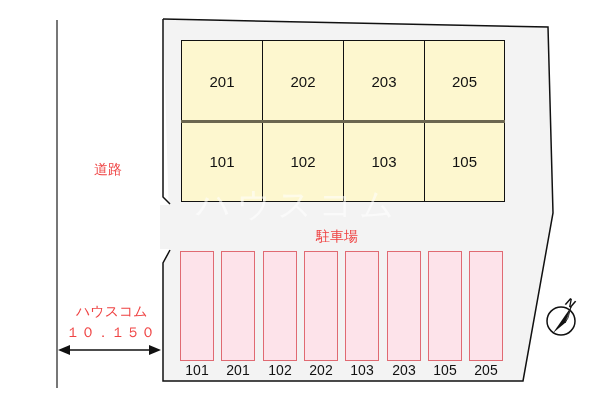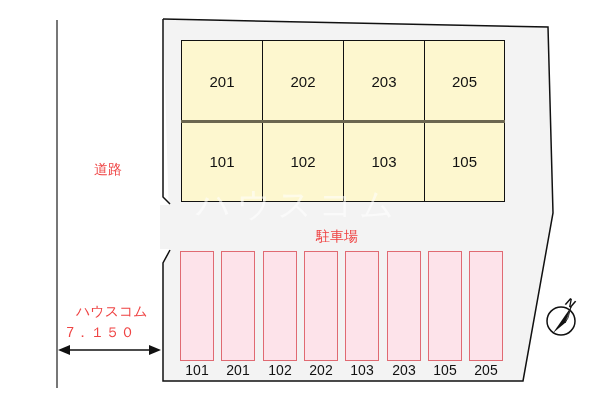--- a/index.html
+++ b/index.html
@@ -68,21 +68,21 @@
       <span>105</span>
     </div>
 </div>
 <div class="abs" style="left:181px; top:120px; width:324px; height:3px; background:#6b6650;"></div>
 
 <div class="watermark">ハウスコム</div>
 
 <div class="abs jp" style="left:94px; top:161px;">道路</div>
 <div class="abs jp" style="left:316px; top:228px;">駐車場</div>
 <div class="abs jp" style="left:76px; top:303px;">ハウスコム</div>
-<div class="abs jp" style="left:66px; top:324px; font-size:14px; letter-spacing:1px;">7．１５０</div>
+<div class="abs jp" style="left:66px; top:324px; font-size:14px; letter-spacing:1px;">１０．１５０</div>
 <div class="abs" style="left:566px; top:296px; font-size:12px; font-style:italic; font-weight:bold; transform:rotate(30deg);">N</div>
 
 <div class="stall" style="left:180px;"></div>
 <div class="stall" style="left:221px;"></div>
 <div class="stall" style="left:263px;"></div>
 <div class="stall" style="left:304px;"></div>
 <div class="stall" style="left:345px;"></div>
 <div class="stall" style="left:387px;"></div>
 <div class="stall" style="left:428px;"></div>
 <div class="stall" style="left:469px;"></div>

